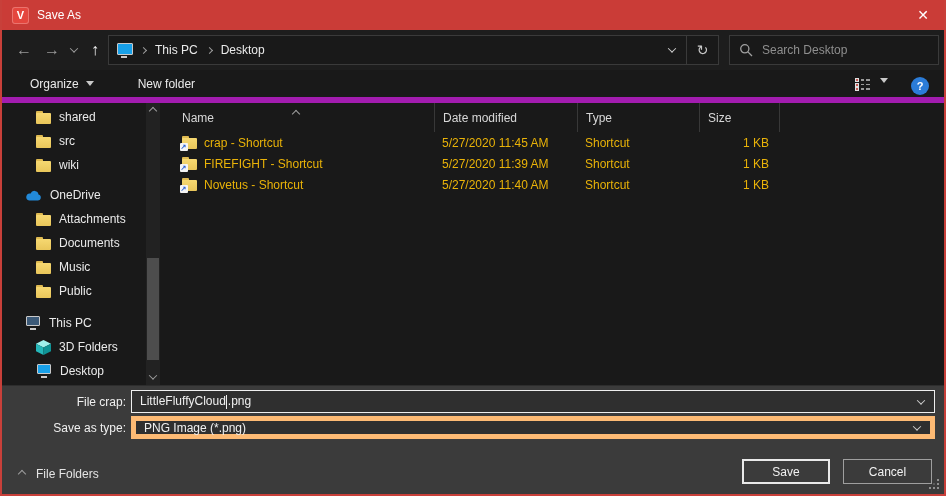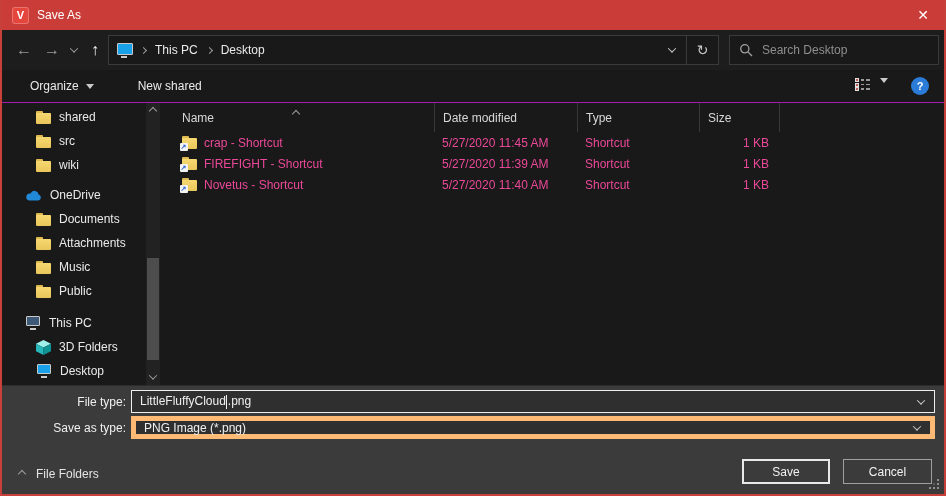--- a/index.html
+++ b/index.html
@@ -24,21 +24,21 @@
   .addr-loc { display:flex; align-items:center; padding:0 6px 0 7px; gap:2px; }
   .crumb { color:#eaeaea; font-size:12px; padding:0 8px; height:28px; display:flex; align-items:center; }
   .crumb-sep { padding:0 1px; display:flex; align-items:center; }
   .addr-spacer { flex:1; }
   .addr-dd { width:28px; height:28px; display:flex; align-items:center; justify-content:center; }
   .addr-refresh { width:32px; height:28px; border-left:1px solid #3a3a3a; display:flex; align-items:center; justify-content:center; color:#c8c8c8; font-size:14px; }
   .searchbox { position:absolute; left:727px; top:5px; width:210px; height:30px; background:#191919; border:1px solid #3a3a3a; display:flex; align-items:center; padding:0 9px; gap:9px; }
   .search-placeholder { color:#8e8e8e; font-size:12px; }
 
   
-  .toolbar { height:33px; background:#191919; border-bottom:1px solid #a21caf; position:relative; display:flex; align-items:center; padding-left:20px; flex:0 0 auto; }
+  .toolbar { height:33px; background:#191919; border-bottom:6px solid #a21caf; position:relative; display:flex; align-items:center; padding-left:20px; flex:0 0 auto; }
   .tool-btn { display:flex; align-items:center; gap:7px; color:#eaeaea; font-size:12px; height:26px; padding:0 8px; }
   .tool-newfolder { margin-left:28px; }
   .view-btn { position:absolute; right:74px; top:8px; display:flex; align-items:center; gap:6px; }
   .view-dd { position:absolute; right:56px; top:13px; }
   .help-btn { position:absolute; right:15px; top:7px; width:18px; height:18px; border-radius:50%; background:#2b7cd8; color:#fff; font-weight:bold; font-size:11px; display:flex; align-items:center; justify-content:center; }
 
   
   .main { height:282px; display:flex; background:#191919; position:relative; flex:0 0 auto; }
   .sidebar { width:160px; position:relative; padding-top:2px; display:flex; flex-direction:column; flex:0 0 auto; }
   .side-item { height:24px; display:flex; align-items:center; gap:8px; color:#eaeaea; font-size:12px; white-space:nowrap; }
@@ -47,21 +47,21 @@
   .side-gap-sm { height:6px; } .side-gap-md { height:8px; }
   .side-scroll { position:absolute; right:2px; top:0; width:14px; height:282px; background:#222; }
   .scroll-arrow { position:absolute; left:0; width:14px; height:16px; display:flex; align-items:center; justify-content:center; }
   .scroll-thumb { position:absolute; left:1px; top:155px; width:12px; height:102px; background:#4d4d4d; }
 
   .list { flex:1; font-size:12px; position:relative; }
   .list-header { display:grid; grid-template-columns:272px 143px 122px 80px 1fr; height:29px; color:#d8d8d8; position:relative; }
   .hcell { display:flex; align-items:center; padding-left:8px; border-left:1px solid #383838; height:29px; }
   .hcell:first-child { border-left:none; padding-left:20px; }
   .sort-ind { position:absolute; left:131px; top:3px; }
-  .lrow { display:grid; grid-template-columns:272px 143px 122px 80px 1fr; height:21px; align-items:center; color:#ec4899; }
+  .lrow { display:grid; grid-template-columns:272px 143px 122px 80px 1fr; height:21px; align-items:center; color:#eab308; }
   .cell-name { display:flex; align-items:center; gap:7px; padding-left:20px; }
   .cell-plain { padding-left:8px; }
   .cell-size { text-align:right; padding-right:10px; }
 
   
   .bottom { flex:1; background:#3b3b3b; position:relative; border-top:1px solid #2d2d2d; }
   .form-label { position:absolute; left:0; width:124px; text-align:right; color:#f0f0f0; font-size:12px; }
   .combo { position:absolute; left:129px; right:9px; height:23px; background:#2f2f2f; display:flex; align-items:center; padding:0 10px 0 8px; color:#f0f0f0; font-size:12px; }
   .combo-filename { top:4px; border:1px solid #efefef; }
   .combo-type { top:30px; border:5px solid #fdba74; }
@@ -153,21 +153,21 @@
       <span class="search-placeholder">Search Desktop</span>
     </div>
   </div>
 
   <div class="toolbar">
     <div class="tool-btn">
       <span>Organize</span>
       <span class="tri-down"></span>
     </div>
     <div class="tool-btn tool-newfolder">
-      <span>New shared</span>
+      <span>New folder</span>
     </div>
     <div class="view-btn">
       <span class="icon-details">
         <span class="drow">
             <span class="dsq"></span>
             <span class="dline"></span>
             <span class="dline"></span>
           </span>
         <span class="drow">
             <span class="dsq"></span>
@@ -202,25 +202,25 @@
         </div>
       <div class="side-gap-sm"></div>
       <div class="side-item lvl1">
         <svg width="17" height="11" viewBox="0 0 17 11">
             <path d="M4.2 10.6 h8.6 a3.1 3.1 0 0 0 .7-6.1 4.1 4.1 0 0 0-7.9-1 3.6 3.6 0 0 0-1.4 7.1 z" fill="#2289d8"></path>
           </svg>
         <span>OneDrive</span>
       </div>
       <div class="side-item lvl2">
           <span class="icon-folder"></span>
+          <span>Attachments</span>
+        </div>
+      <div class="side-item lvl2">
+          <span class="icon-folder"></span>
           <span>Documents</span>
-        </div>
-      <div class="side-item lvl2">
-          <span class="icon-folder"></span>
-          <span>Attachments</span>
         </div>
       <div class="side-item lvl2">
           <span class="icon-folder"></span>
           <span>Music</span>
         </div>
       <div class="side-item lvl2">
           <span class="icon-folder"></span>
           <span>Public</span>
         </div>
       <div class="side-gap-md"></div>
@@ -303,21 +303,21 @@
         </div>
         <div class="cell-plain">5/27/2020 11:40 AM</div>
         <div class="cell-plain">Shortcut</div>
         <div class="cell-size">1 KB</div>
         <div></div>
       </div>
     </div>
   </div>
 
   <div class="bottom">
-    <div class="form-label" style="top:9px">File type:</div>
+    <div class="form-label" style="top:9px">File crap:</div>
     <div class="combo combo-filename">
       <span><span>LittleFluffyCloud</span><span class="caret-bar"></span><span>.png</span></span>
       <span class="spacer"></span>
       <span class="chev chev-down chev-bright"></span>
     </div>
 
     <div class="form-label" style="top:35px">Save as type:</div>
     <div class="combo combo-type">
       <span>PNG Image (*.png)</span>
       <span class="spacer"></span>

